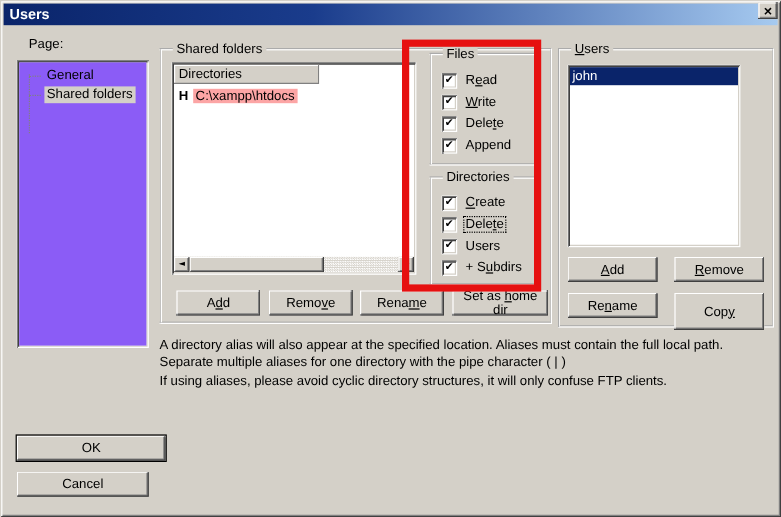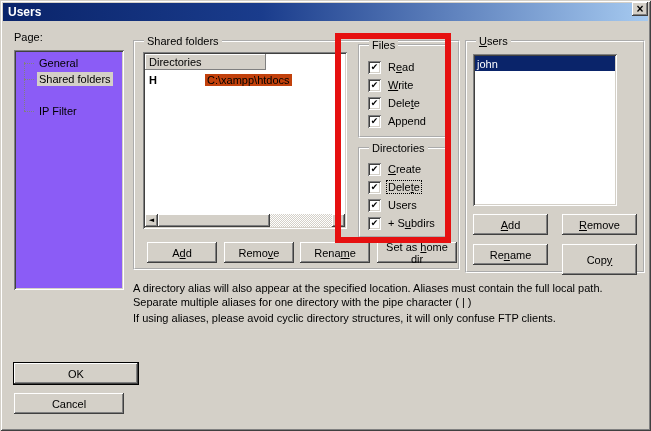--- a/index.html
+++ b/index.html
@@ -52,21 +52,21 @@
   
   .listview{position:absolute;left:143px;top:52px;width:204px;height:177px;box-sizing:border-box;padding:2px;display:flex;flex-direction:column;}
   .lv-header{display:flex;height:16px;flex:0 0 16px;}
   .hdr-cell{
     background:#d4d0c8;box-shadow:inset -1px -1px 0 #808080,inset 1px 1px 0 #fff;
     padding:1px 4px;box-sizing:border-box;display:flex;align-items:center;
   }
   .lv-body{flex:1;background:#fff;overflow:hidden;}
   .lv-row{display:flex;align-items:center;height:16px;margin-top:2px;}
   .home-flag{font-weight:bold;margin-left:4px;width:12px;}
-  .dir-path{background:#c2410c;padding:0 2px;white-space:nowrap;margin-left:44px;}
+  .dir-path{background:#fca5a5;padding:0 2px;white-space:nowrap;}
   
   .hscroll{flex:0 0 13px;display:flex;background:repeating-conic-gradient(#fff 0% 25%,#d4d0c8 0% 50%);background-size:2px 2px;}
   .sb-btn{
     width:13px;height:13px;background:#d4d0c8;flex:0 0 13px;
     box-shadow:inset -1px -1px 0 #404040,inset 1px 1px 0 #fff,
                inset -2px -2px 0 #808080,inset 2px 2px 0 #d4d0c8;
     display:flex;align-items:center;justify-content:center;
     font-family:"DejaVu Sans",sans-serif;font-size:7px;line-height:7px;
   }
   .sb-thumb{
@@ -99,36 +99,32 @@
 
 <div class="window">
 
   <div class="titlebar">
     <span class="title-text">Users</span>
   </div>
   <button class="close-btn">
     <span>×</span>
   </button>
 
-  <div class="label" style="left:14px;top:31px;">Page:</div>
+  <div class="label" style="left:24px;top:31px;">Page:</div>
   <div class="tree sunken">
     <div class="tree-inner">
       <div class="tree-line"></div>
       <div class="tree-item" style="top:3px;">
         <span class="tree-dash"></span>
         <span class="tree-item-label">General</span>
       </div>
       <div class="tree-item selected" style="top:19px;">
         <span class="tree-dash"></span>
         <span class="tree-item-label">Shared folders</span>
       </div>
-      <div class="tree-item" style="top:51px;">
-        <span class="tree-dash"></span>
-        <span class="tree-item-label">IP Filter</span>
-      </div>
     </div>
   </div>
 
   <div class="groupbox" style="left:133px;top:40px;width:327px;height:230px;">
     <span class="group-title">Shared folders</span>
   </div>
 
   <div class="listview sunken">
     <div class="lv-header">
       <div class="hdr-cell" style="width:121px;">

